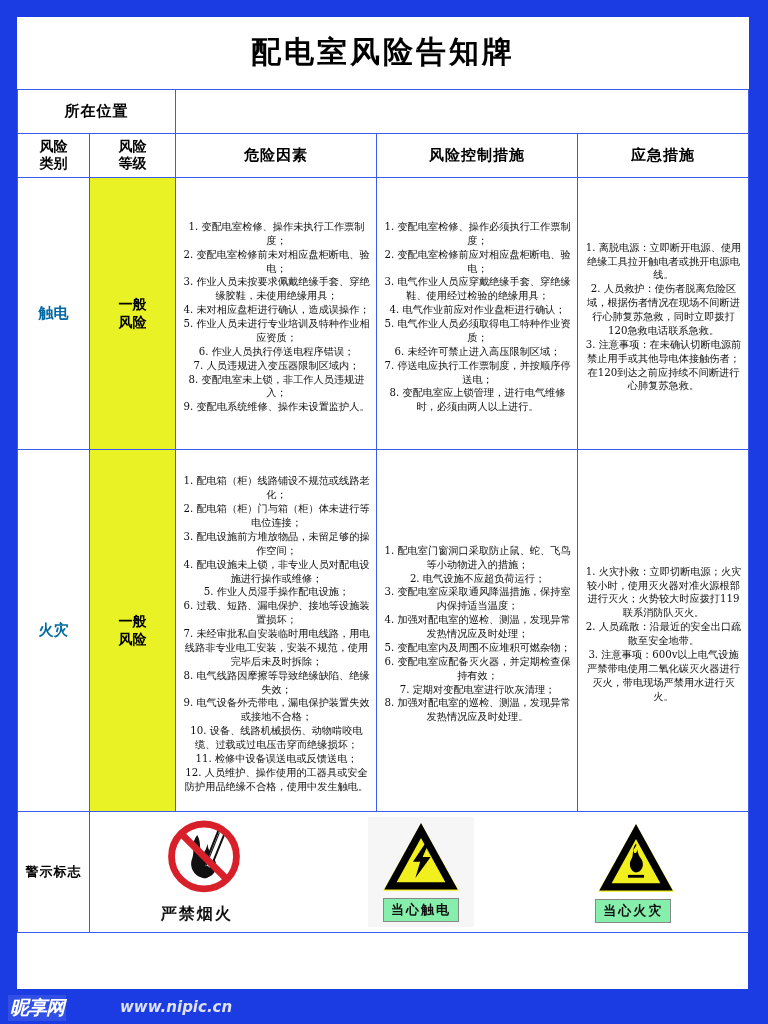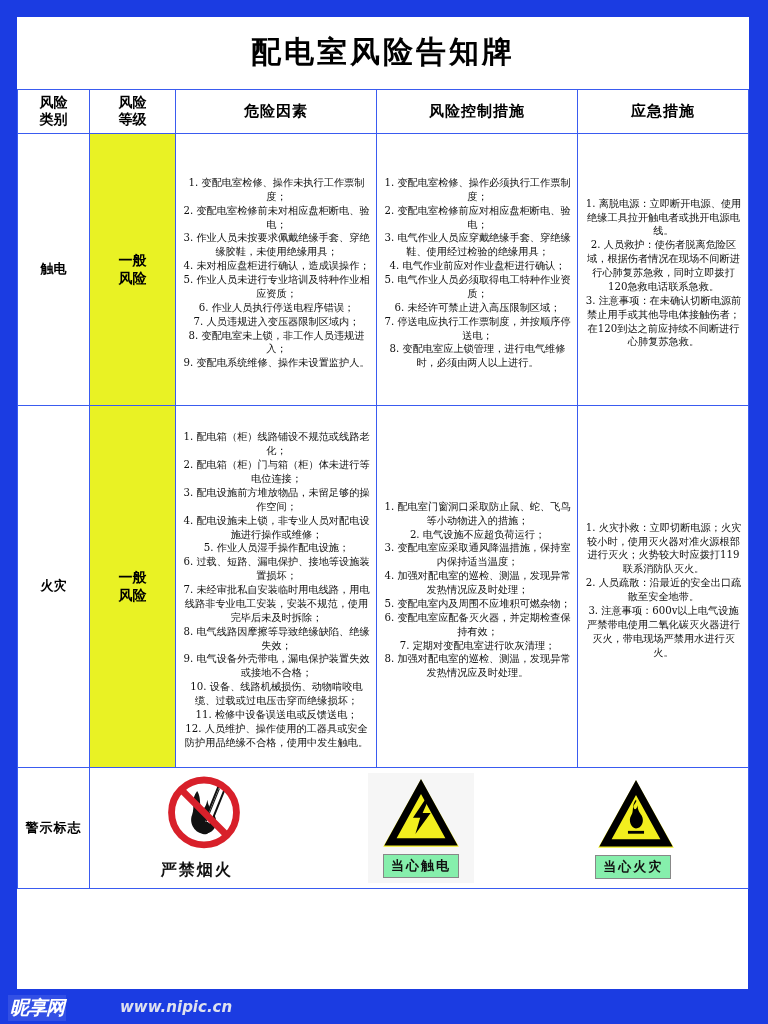--- a/index.html
+++ b/index.html
@@ -62,22 +62,22 @@
     font-size: 10.2px;
     line-height: 1.36;
     color: #111;
     white-space: pre-line;
     letter-spacing: 0px;
   }
   .cell-body.narrow { font-size: 10.2px; }
   .risk-cat {
     font-family: "DejaVu Serif", "Liberation Serif", serif;
     font-weight: bold;
-    font-size: 13px;
-    color: #000000;
+    font-size: 15px;
+    color: #0369a1;
   }
   .risk-lvl {
     background: #e9f224 !important;
     font-family: "DejaVu Serif", "Liberation Serif", serif;
     font-weight: bold;
     font-size: 14px;
     line-height: 1.3;
     color: #000;
   }
   .sign-row-label {
@@ -172,20 +172,24 @@
       <col style="width:86px">
       <col style="width:201px">
       <col style="width:201px">
       <col style="width:171px">
     </colgroup>
     <tbody>
       <tr>
         <td class="title-cell" colspan="5" style="border-left:0;border-right:0">
           <span class="title-text">配电室风险告知牌</span>
         </td>
+      </tr>
+      <tr class="row-loc">
+        <td colspan="2" class="hdr">所在位置</td>
+        <td colspan="3"></td>
       </tr>
       <tr class="row-colhdr">
         <td class="hdr-sm" style="white-space:pre-line">风险
 类别</td>
         <td class="hdr-sm" style="white-space:pre-line">风险
 等级</td>
         <td class="hdr">危险因素</td>
         <td class="hdr">风险控制措施</td>
         <td class="hdr">应急措施</td>
       </tr>

